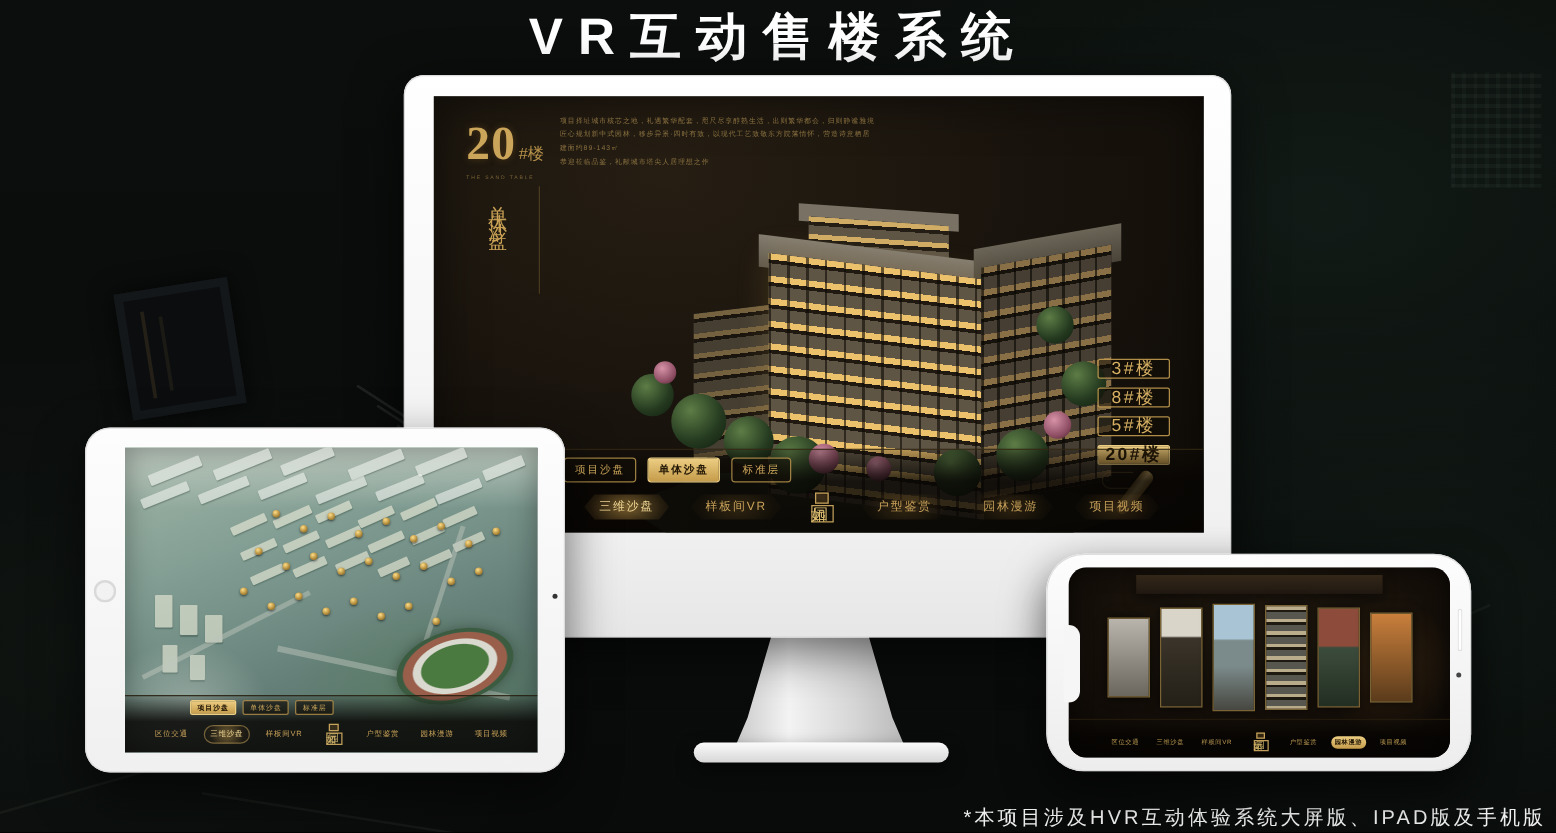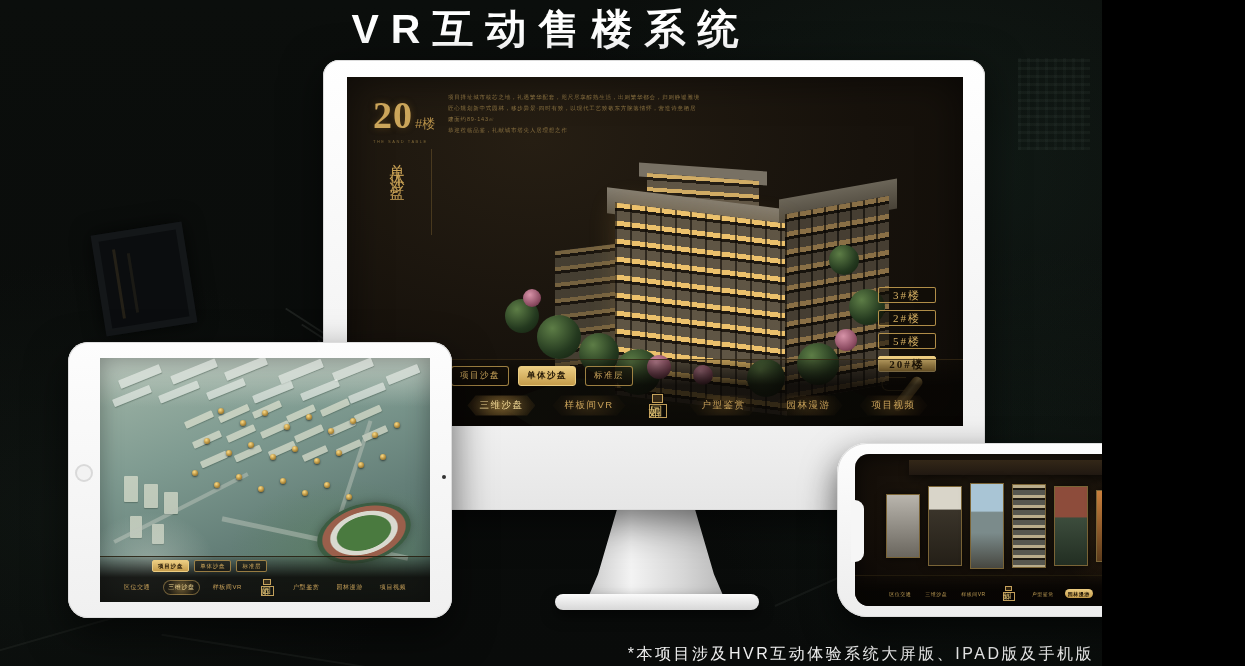--- a/index.html
+++ b/index.html
@@ -1,16 +1,16 @@
 <!DOCTYPE html>
 <html><head>
 <meta charset="utf-8">
 <style>
   html,body{margin:0;padding:0;background:#000;}
-  .stage{position:relative;width:1102px;height:666px;overflow:hidden;
+  .stage{position:relative;width:1245px;height:666px;overflow:hidden;
     background:
       radial-gradient(50% 60% at 85% 25%, rgba(30,52,42,.35), transparent 70%),
       radial-gradient(40% 50% at 92% 72%, rgba(26,46,36,.32), transparent 70%),
       radial-gradient(45% 55% at 6% 78%, rgba(28,42,34,.28), transparent 70%),
       linear-gradient(#0b0e0c,#090b0a);
     font-family:"Liberation Sans",sans-serif;}
   .stage *{position:absolute;box-sizing:border-box;}
 
   
   .bg-sign{left:98px;top:228px;width:92px;height:102px;border:7px solid #141719;background:#0b0d0f;
@@ -79,23 +79,23 @@
     background-image:
       repeating-linear-gradient(90deg, rgba(10,8,5,.65) 0 2px, transparent 2px 13px),
       repeating-linear-gradient(180deg, rgba(205,160,88,.5) 0 5px, rgba(20,16,10,.95) 5px 8px, rgba(70,62,50,.92) 8px 18px);}
   .t{border-radius:50%;background:radial-gradient(circle at 35% 30%, #5d7d46, #24391f 60%, #101d0d);}
   .pk{border-radius:50%;background:radial-gradient(circle at 38% 32%, #d793a8, #8a4a60 65%, #4a2231);}
   .bglow{left:60px;top:210px;width:300px;height:60px;border-radius:50%;
     background:radial-gradient(ellipse, rgba(225,175,95,.16), transparent 70%);}
 
   
   .floor-btns{left:531px;top:210px;display:flex;flex-direction:column;gap:7px;position:absolute;}
-  .fbtn{position:relative;width:58px;height:16px;font-size:11px;letter-spacing:2px;color:#d6b063;
+  .fbtn{position:relative;width:58px;height:16px;font-size:14px;letter-spacing:2px;color:#d6b063;
     background:rgba(16,12,6,.55);border:1px solid rgba(205,165,85,.85);border-radius:2px;
-    display:flex;align-items:center;justify-content:center;padding:0;font-family:Liberation Serif, serif;}
+    display:flex;align-items:center;justify-content:center;padding:0;font-family:Liberation Sans, sans-serif;}
   .fbtn.active{background:linear-gradient(#eccd82,#c59c4b);color:#241806;font-weight:bold;border-color:#eccd82;}
   .scroll{width:11px;height:38px;border-radius:5px;transform:rotate(38deg);
     background:linear-gradient(90deg,#8a6a2e,#ecca7e 45%,#a87f3a);box-shadow:0 1px 3px rgba(0,0,0,.6);}
   .scroll:after{content:"";position:absolute;bottom:-3px;left:1px;width:9px;height:9px;border-radius:50%;
     background:radial-gradient(circle at 40% 40%, #caa255, #54401c);}
   .scroll:before{content:"";position:absolute;left:-24px;top:14px;width:24px;height:12px;
     border:1px solid rgba(205,165,85,.45);border-right:none;border-radius:9px 0 0 9px;transform:rotate(-38deg);}
   .scr-m{left:556px;top:297px;}
 
   
@@ -245,21 +245,21 @@
           <div class="t" style="left:300px;top:194px;width:42px;height:42px;"></div>
           <div class="t" style="left:250px;top:210px;width:38px;height:38px;"></div>
           <div class="pk" style="left:150px;top:206px;width:24px;height:24px;"></div>
           <div class="pk" style="left:196px;top:216px;width:20px;height:20px;"></div>
           <div class="pk" style="left:338px;top:180px;width:22px;height:22px;"></div>
           <div class="pk" style="left:26px;top:140px;width:18px;height:18px;"></div>
         </div>
 
         <div class="floor-btns">
           <button class="fbtn">3#楼</button>
-          <button class="fbtn">2#楼</button>
+          <button class="fbtn">8#楼</button>
           <button class="fbtn">5#楼</button>
           <button class="fbtn active">20#楼</button>
         </div>
 
         <div class="scroll scr-m"></div>
 
         <div class="m-navbar">
           <div class="stabs">
             <button class="stab">项目沙盘</button>
             <button class="stab active">单体沙盘</button>

